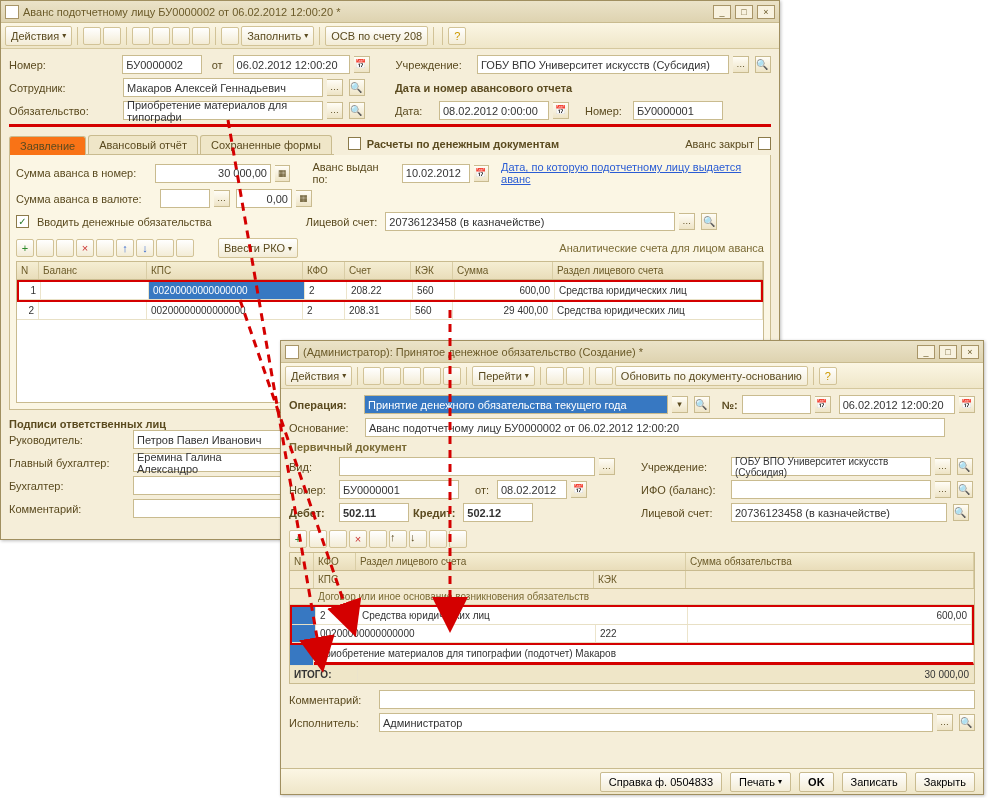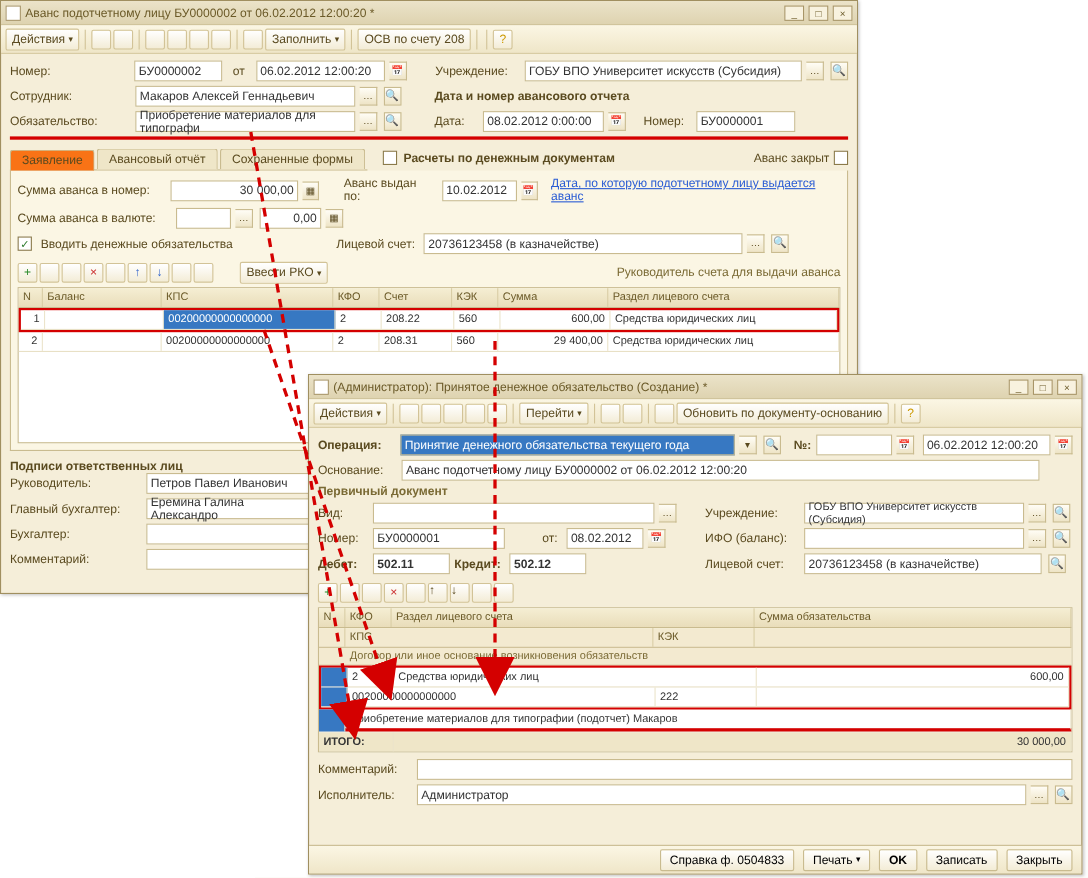--- a/index.html
+++ b/index.html
@@ -167,21 +167,21 @@
           <div class="tico"></div>
           <div class="tico" style="color:#36c;text-align:center;line-height:16px;">↑</div>
           <div class="tico" style="color:#36c;text-align:center;line-height:16px;">↓</div>
           <div class="tico"></div>
           <div class="tico"></div>
         </div>
         <div class="tbtn" style="margin-left:24px">
             <span>Ввести РКО</span>
             <span class="dd">▾</span>
           </div>
-        <span style="margin-left:auto" class="anal-title">Руководитель счета для выдачи аванса</span>
+        <span style="margin-left:auto" class="anal-title">Аналитические счета для лицом аванса</span>
       </div>
       <div class="grid">
         <div class="ghead">
           <div class="gh" style="width:22px">N</div>
           <div class="gh" style="width:108px">Баланс</div>
           <div class="gh" style="width:156px">КПС</div>
           <div class="gh" style="width:42px">КФО</div>
           <div class="gh" style="width:66px">Счет</div>
           <div class="gh" style="width:42px">КЭК</div>
           <div class="gh" style="width:100px">Сумма</div>
@@ -289,21 +289,21 @@
       <div style="flex:0 0 340px">
         <b style="font-weight:bold;color:#7a6a34">Первичный документ</b>
         <div class="row" style="margin-top:4px">
           <span class="lbl" style="width:46px">Вид:</span>
           <span class="inp" style="width:256px"></span>
             <span class="pick">…</span>
         </div>
         <div class="row">
           <span class="lbl" style="width:46px">Номер:</span>
           <span class="inp" style="width:120px">БУ0000001</span>
-          <span class="lbl" style="margin-left:30px">от:</span>
+          <span class="lbl" style="margin-left:12px">от:</span>
           <span class="inp" style="width:70px;margin-left:4px">08.02.2012</span>
             <span class="pick">📅</span>
         </div>
         <div class="row">
           <b class="lbl" style="width:46px;font-weight:bold">Дебет:</b>
           <span class="inp" style="width:70px;font-weight:bold">502.11</span>
           <b class="lbl" style="font-weight:bold">Кредит:</b>
           <span class="inp" style="width:70px;font-weight:bold;margin-left:4px">502.12</span>
         </div>
       </div>

